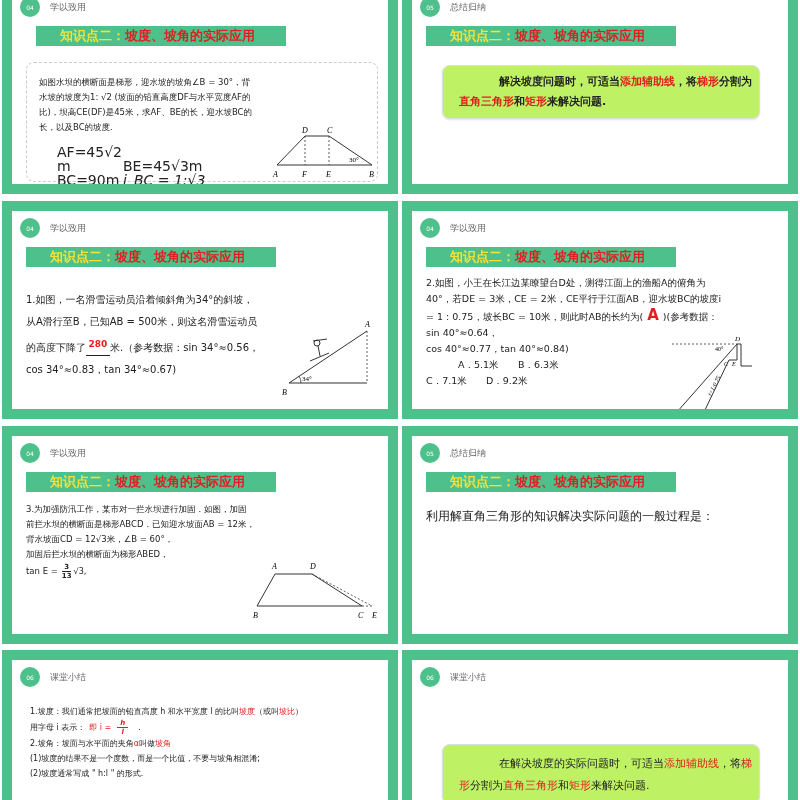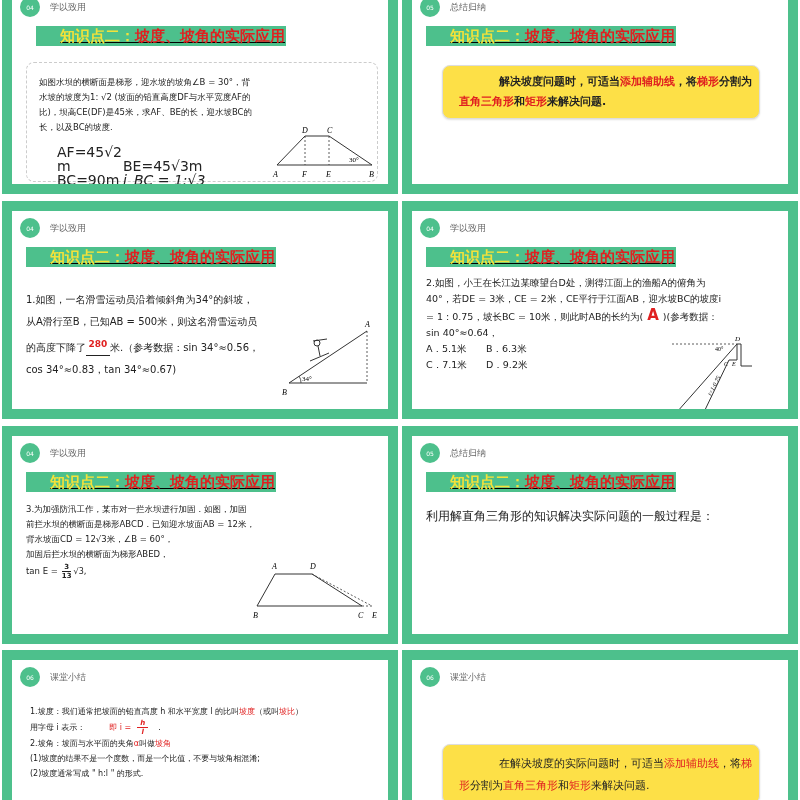--- a/index.html
+++ b/index.html
@@ -2,26 +2,26 @@
 <html><head>
 <meta charset="utf-8">
 <style>
   * { box-sizing: border-box; margin: 0; padding: 0; }
   body { width: 800px; height: 800px; overflow: hidden; background: #ffffff; font-family: "DejaVu Sans", "Liberation Sans", sans-serif; position: relative; }
   .slide { position: absolute; width: 400px; background: #4dc08c; border: 2px solid #ffffff; }
   .inner { position: absolute; left: 10px; right: 10px; top: 10px; bottom: 10px; background: #ffffff; overflow: hidden; }
   .hdr { position: absolute; left: 8px; top: 6px; height: 22px; display: flex; align-items: center; }
   .badge { width: 20px; height: 20px; border-radius: 50%; background: #4dc08c; color: #fff; font-size: 6px; display: flex; align-items: center; justify-content: center; }
   .hdr-title { margin-left: 10px; font-size: 9px; color: #666; }
-  .kp { position: absolute; left: 24px; top: 36px; width: 250px; height: 20px; background: #4dc08c; display: flex; align-items: center; padding-left: 24px; font-size: 15px; font-weight: bold; text-decoration: underline; }
+  .kp { position: absolute; left: 24px; top: 36px; width: 250px; height: 20px; background: #4dc08c; display: flex; align-items: center; padding-left: 24px; font-size: 13px; font-weight: bold; }
   .kp .k1 { color: #f3e23a; }
   .kp .k2 { color: #e02020; }
   .red { color: #e02020; }
   .txt { position: absolute; color: #222; }
-  .card { position: absolute; border: 1px solid #ddd; border-radius: 8px; background: #fde047; box-shadow: 0 1px 2px rgba(0,0,0,0.12); }
+  .card { position: absolute; border: 1px solid #ddd; border-radius: 8px; background: #bef264; box-shadow: 0 1px 2px rgba(0,0,0,0.12); }
   .dashed-card { position: absolute; border: 1px dashed #ccc; border-radius: 8px; background: #fff; }
   svg { position: absolute; }
   .math-i { font-style: italic; }
 </style>
 </head>
 <body>
 
 <div class="slide" style="left:0;top:-22px;height:218px;">
   <div class="inner">
     <div class="hdr">
@@ -120,21 +120,22 @@
     </div>
     <div class="kp" style="left:14px;">
         <span class="k1">知识点二：</span>
         <span class="k2">坡度、坡角的实际应用</span>
       </div>
     <div class="txt" style="left:14px;top:64px;font-size:9.5px;line-height:16px;width:360px;">
       <div>2.如图，小王在长江边某瞭望台D处，测得江面上的渔船A的俯角为</div>
       <div>40°，若DE = 3米，CE = 2米，CE平行于江面AB，迎水坡BC的坡度i</div>
       <div><span>= 1 : 0.75，坡长BC = 10米，则此时AB的长约为(</span><span class="red" style="font-weight:bold;font-size:15px;padding:0 4px;">A</span><span>)(参考数据：</span></div>
       <div>sin 40°≈0.64，</div>
-      <div><span style="display:inline-block;width:60px;">A．5.1米</span><span>B．6.3米</span></div>
+      <div>cos 40°≈0.77，tan 40°≈0.84)</div>
+      <div><span style="display:inline-block;width:60px;margin-left:32px;">A．5.1米</span><span>B．6.3米</span></div>
       <div><span style="display:inline-block;width:60px;">C．7.1米</span><span>D．9.2米</span></div>
     </div>
     <svg style="left:255px;top:123px;" width="110" height="85" viewBox="0 0 110 85">
       <line x1="5" y1="10" x2="70" y2="10" stroke="#333" stroke-width="0.8" stroke-dasharray="2,2"></line>
       <polyline points="70,10 74,10 74,32 85,32" fill="none" stroke="#333" stroke-width="1"></polyline>
       <line x1="70" y1="10" x2="70" y2="26" stroke="#333" stroke-width="1"></line>
       <line x1="62" y1="26" x2="70" y2="26" stroke="#333" stroke-width="1"></line>
       <line x1="70" y1="10" x2="10" y2="78" stroke="#333" stroke-width="1"></line>
       <line x1="62" y1="26" x2="37" y2="78" stroke="#333" stroke-width="1"></line>
       <line x1="5" y1="78" x2="95" y2="78" stroke="#333" stroke-width="1"></line>
@@ -205,21 +206,21 @@
 <div class="slide" style="left:0;top:648px;height:170px;">
   <div class="inner">
     <div class="hdr">
       <div class="badge">06</div>
       <div class="hdr-title">课堂小结</div>
     </div>
     <div class="txt" style="left:18px;top:44px;font-size:8px;line-height:15px;width:360px;">
       <div><span>1.坡度：我们通常把坡面的铅直高度 h 和水平宽度 l 的比叫</span><span class="red">坡度</span><span>（或叫</span><span class="red">坡比</span><span>）</span></div>
       <div style="display:flex;align-items:center;height:17px;">
           <span>用字母 i 表示：</span>
-          <span class="red" style="margin-left:24px;">即 i =</span>
+          <span class="red" style="margin-left:4px;">即 i =</span>
         <span style="display:inline-flex;flex-direction:column;align-items:center;font-size:7px;line-height:8px;margin-left:6px;font-style:italic;font-weight:bold;" class="red">
             <span style="border-bottom:1px solid #e02020;padding:0 3px;">h</span>
             <span>l</span>
           </span>
           <span style="margin-left:10px;">.</span>
         </div>
       <div><span>2.坡角：坡面与水平面的夹角</span><span class="red">α</span><span>叫做</span><span class="red">坡角</span></div>
       <div>(1)坡度的结果不是一个度数，而是一个比值，不要与坡角相混淆;</div>
       <div>(2)坡度通常写成 " h:l " 的形式.</div>
     </div>

